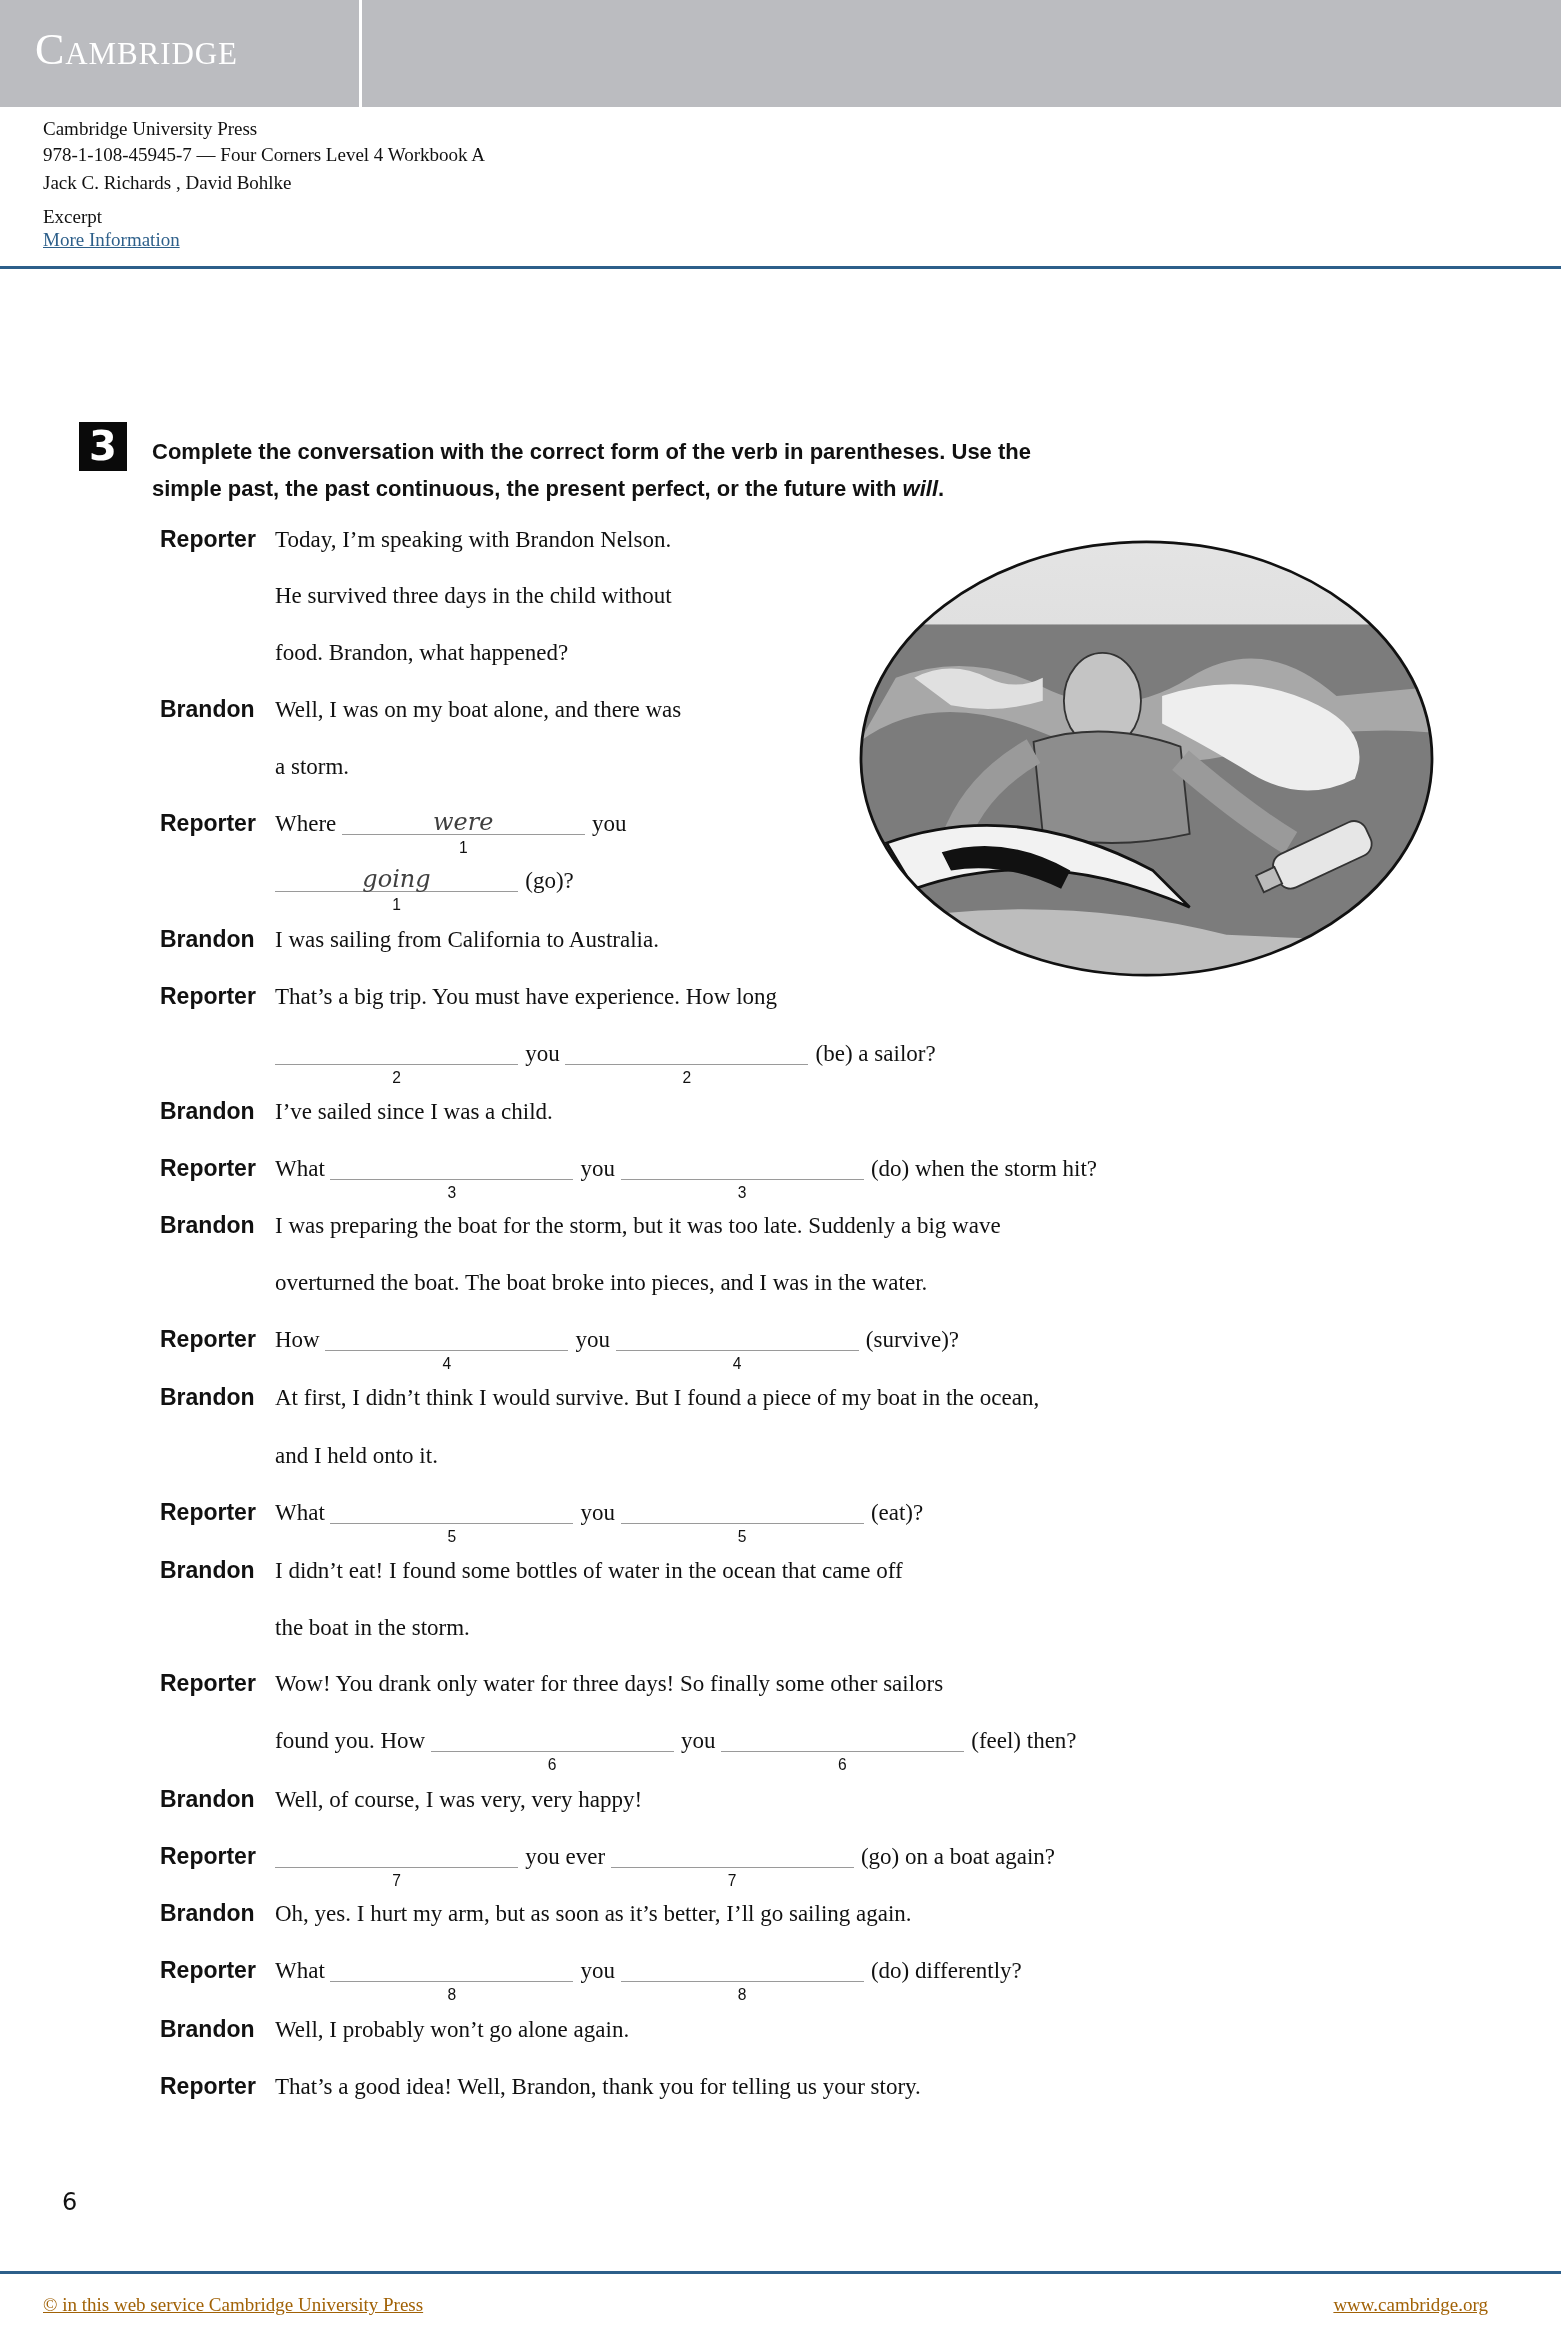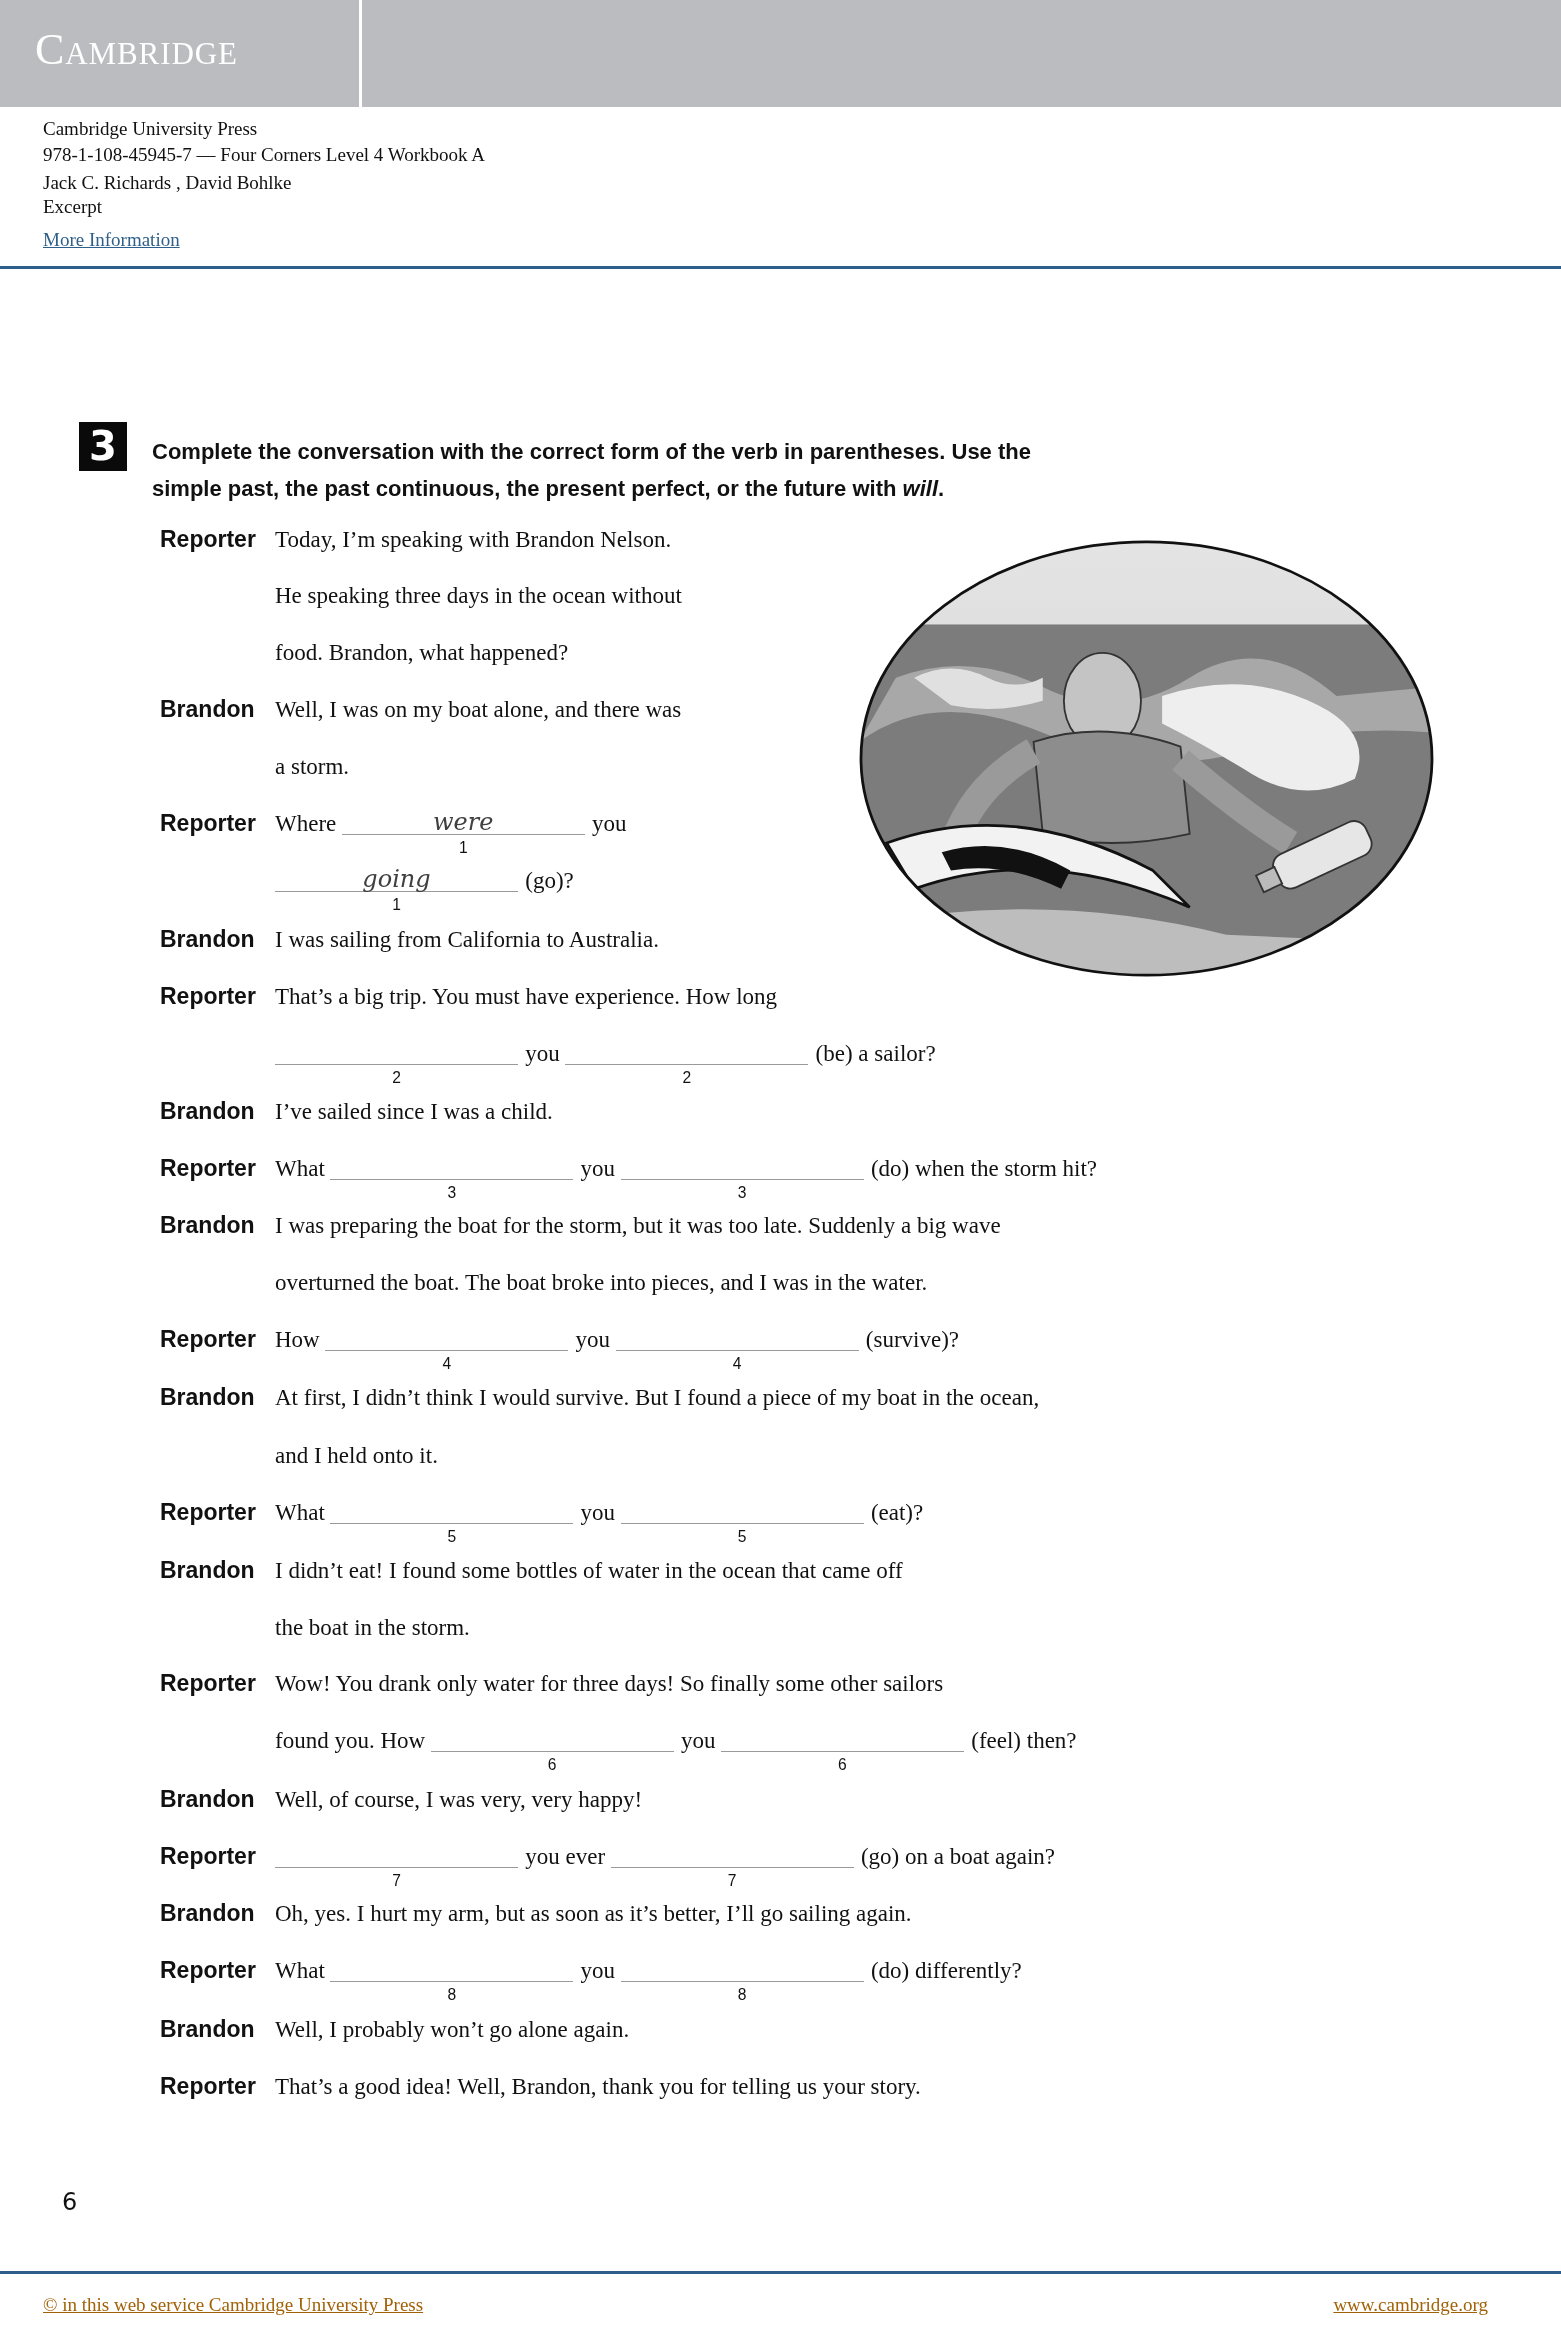--- a/index.html
+++ b/index.html
@@ -40,21 +40,21 @@
 </head>
 <body>
 
 <div class="hdr-band"></div>
 <div class="hdr-divider"></div>
 <div class="logo">Cambridge</div>
 
 <div class="meta" style="top:119px">Cambridge University Press</div>
 <div class="meta" style="top:145px">978-1-108-45945-7 — Four Corners Level 4 Workbook A</div>
 <div class="meta" style="top:173px">Jack C. Richards , David Bohlke</div>
-<div class="meta" style="top:197px">Excerpt</div>
+<div class="meta" style="top:207px">Excerpt</div>
 <div class="meta link" style="top:230px">More Information</div>
 
 <div class="rule" style="top:266px"></div>
 
 <div class="ex-num">3</div>
 <div class="instr" style="top:441px">Complete the conversation with the correct form of the verb in parentheses. Use the</div>
 <div class="instr" style="top:478px"><span>simple past, the past continuous, the present perfect, or the future with </span><i>will</i><span>.</span></div>
 
 <svg class="illus" viewBox="0 0 626 476">
   <defs>
@@ -89,21 +89,21 @@
 
 <div id="dialogue">
     <div class="line" style="top: 514px;">
       <span class="speaker">Reporter</span>
       <span class="text">
         <span class="seg">Today, I’m speaking with Brandon Nelson.</span>
       </span>
     </div>
     <div class="line" style="top: 570px;">
       <span class="text">
-        <span class="seg">He speaking three days in the ocean without</span>
+        <span class="seg">He survived three days in the child without</span>
       </span>
     </div>
     <div class="line" style="top: 627px;">
       <span class="text">
         <span class="seg">food. Brandon, what happened?</span>
       </span>
     </div>
     <div class="line" style="top: 684px;">
       <span class="speaker">Brandon</span>
       <span class="text">

